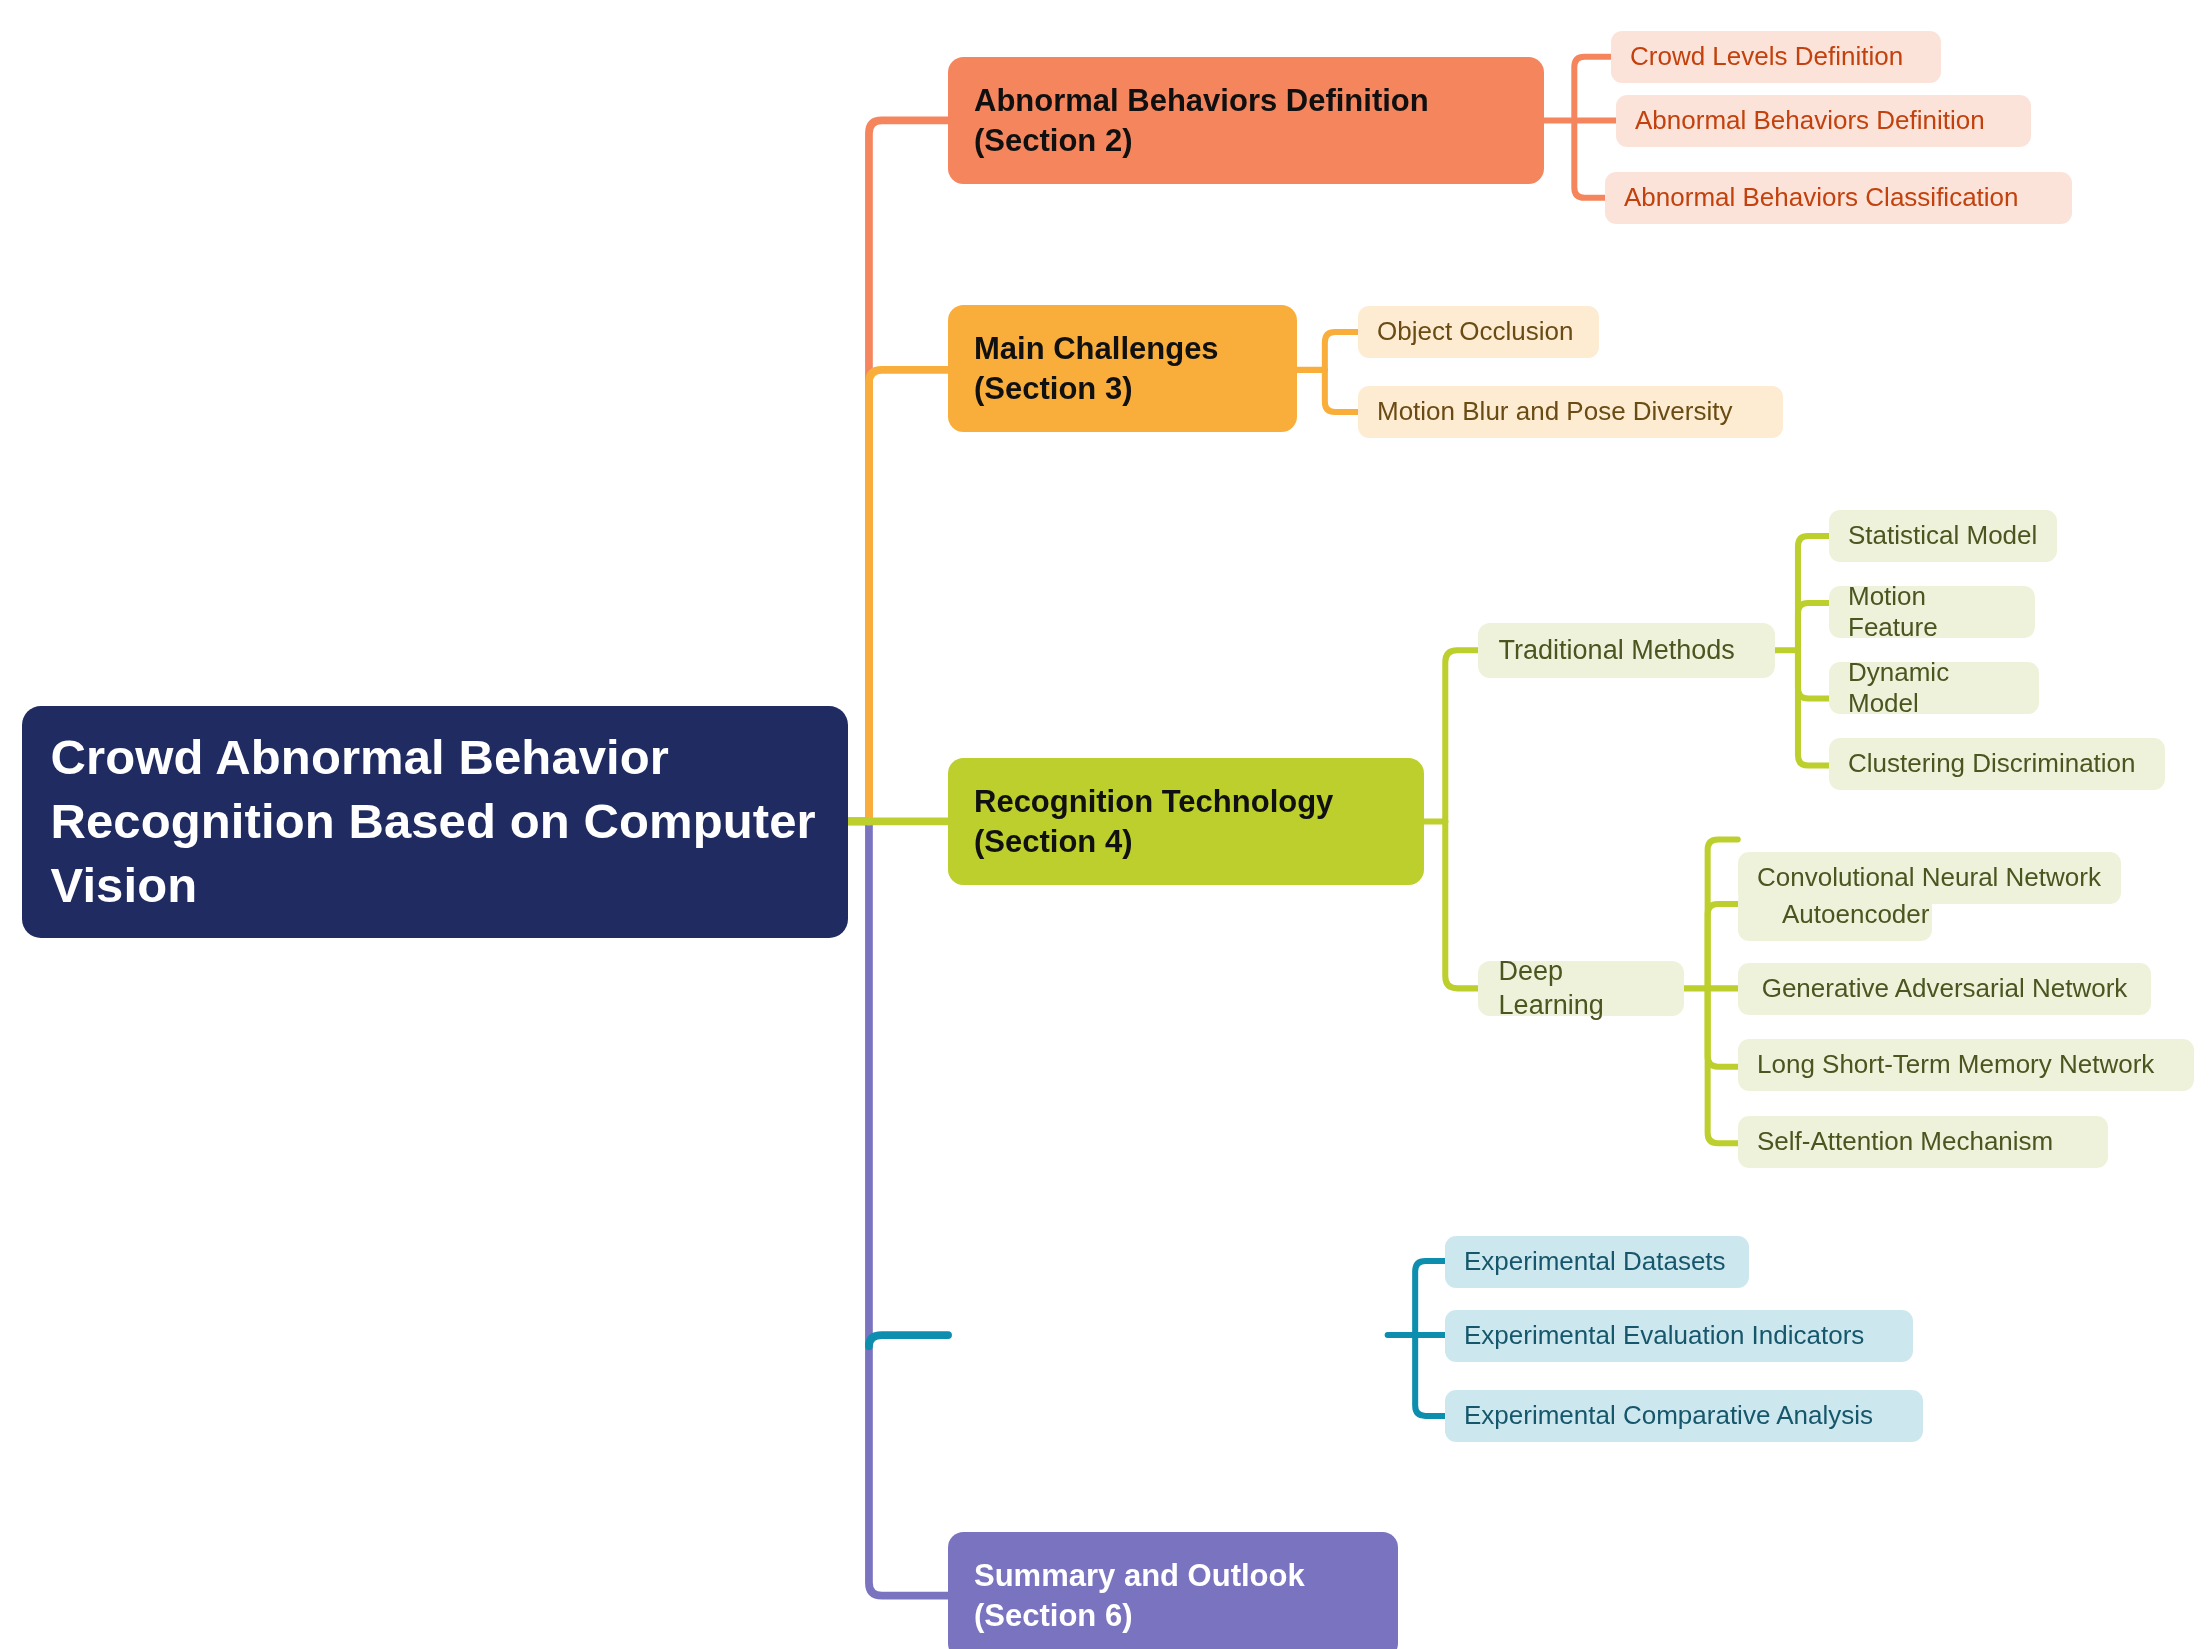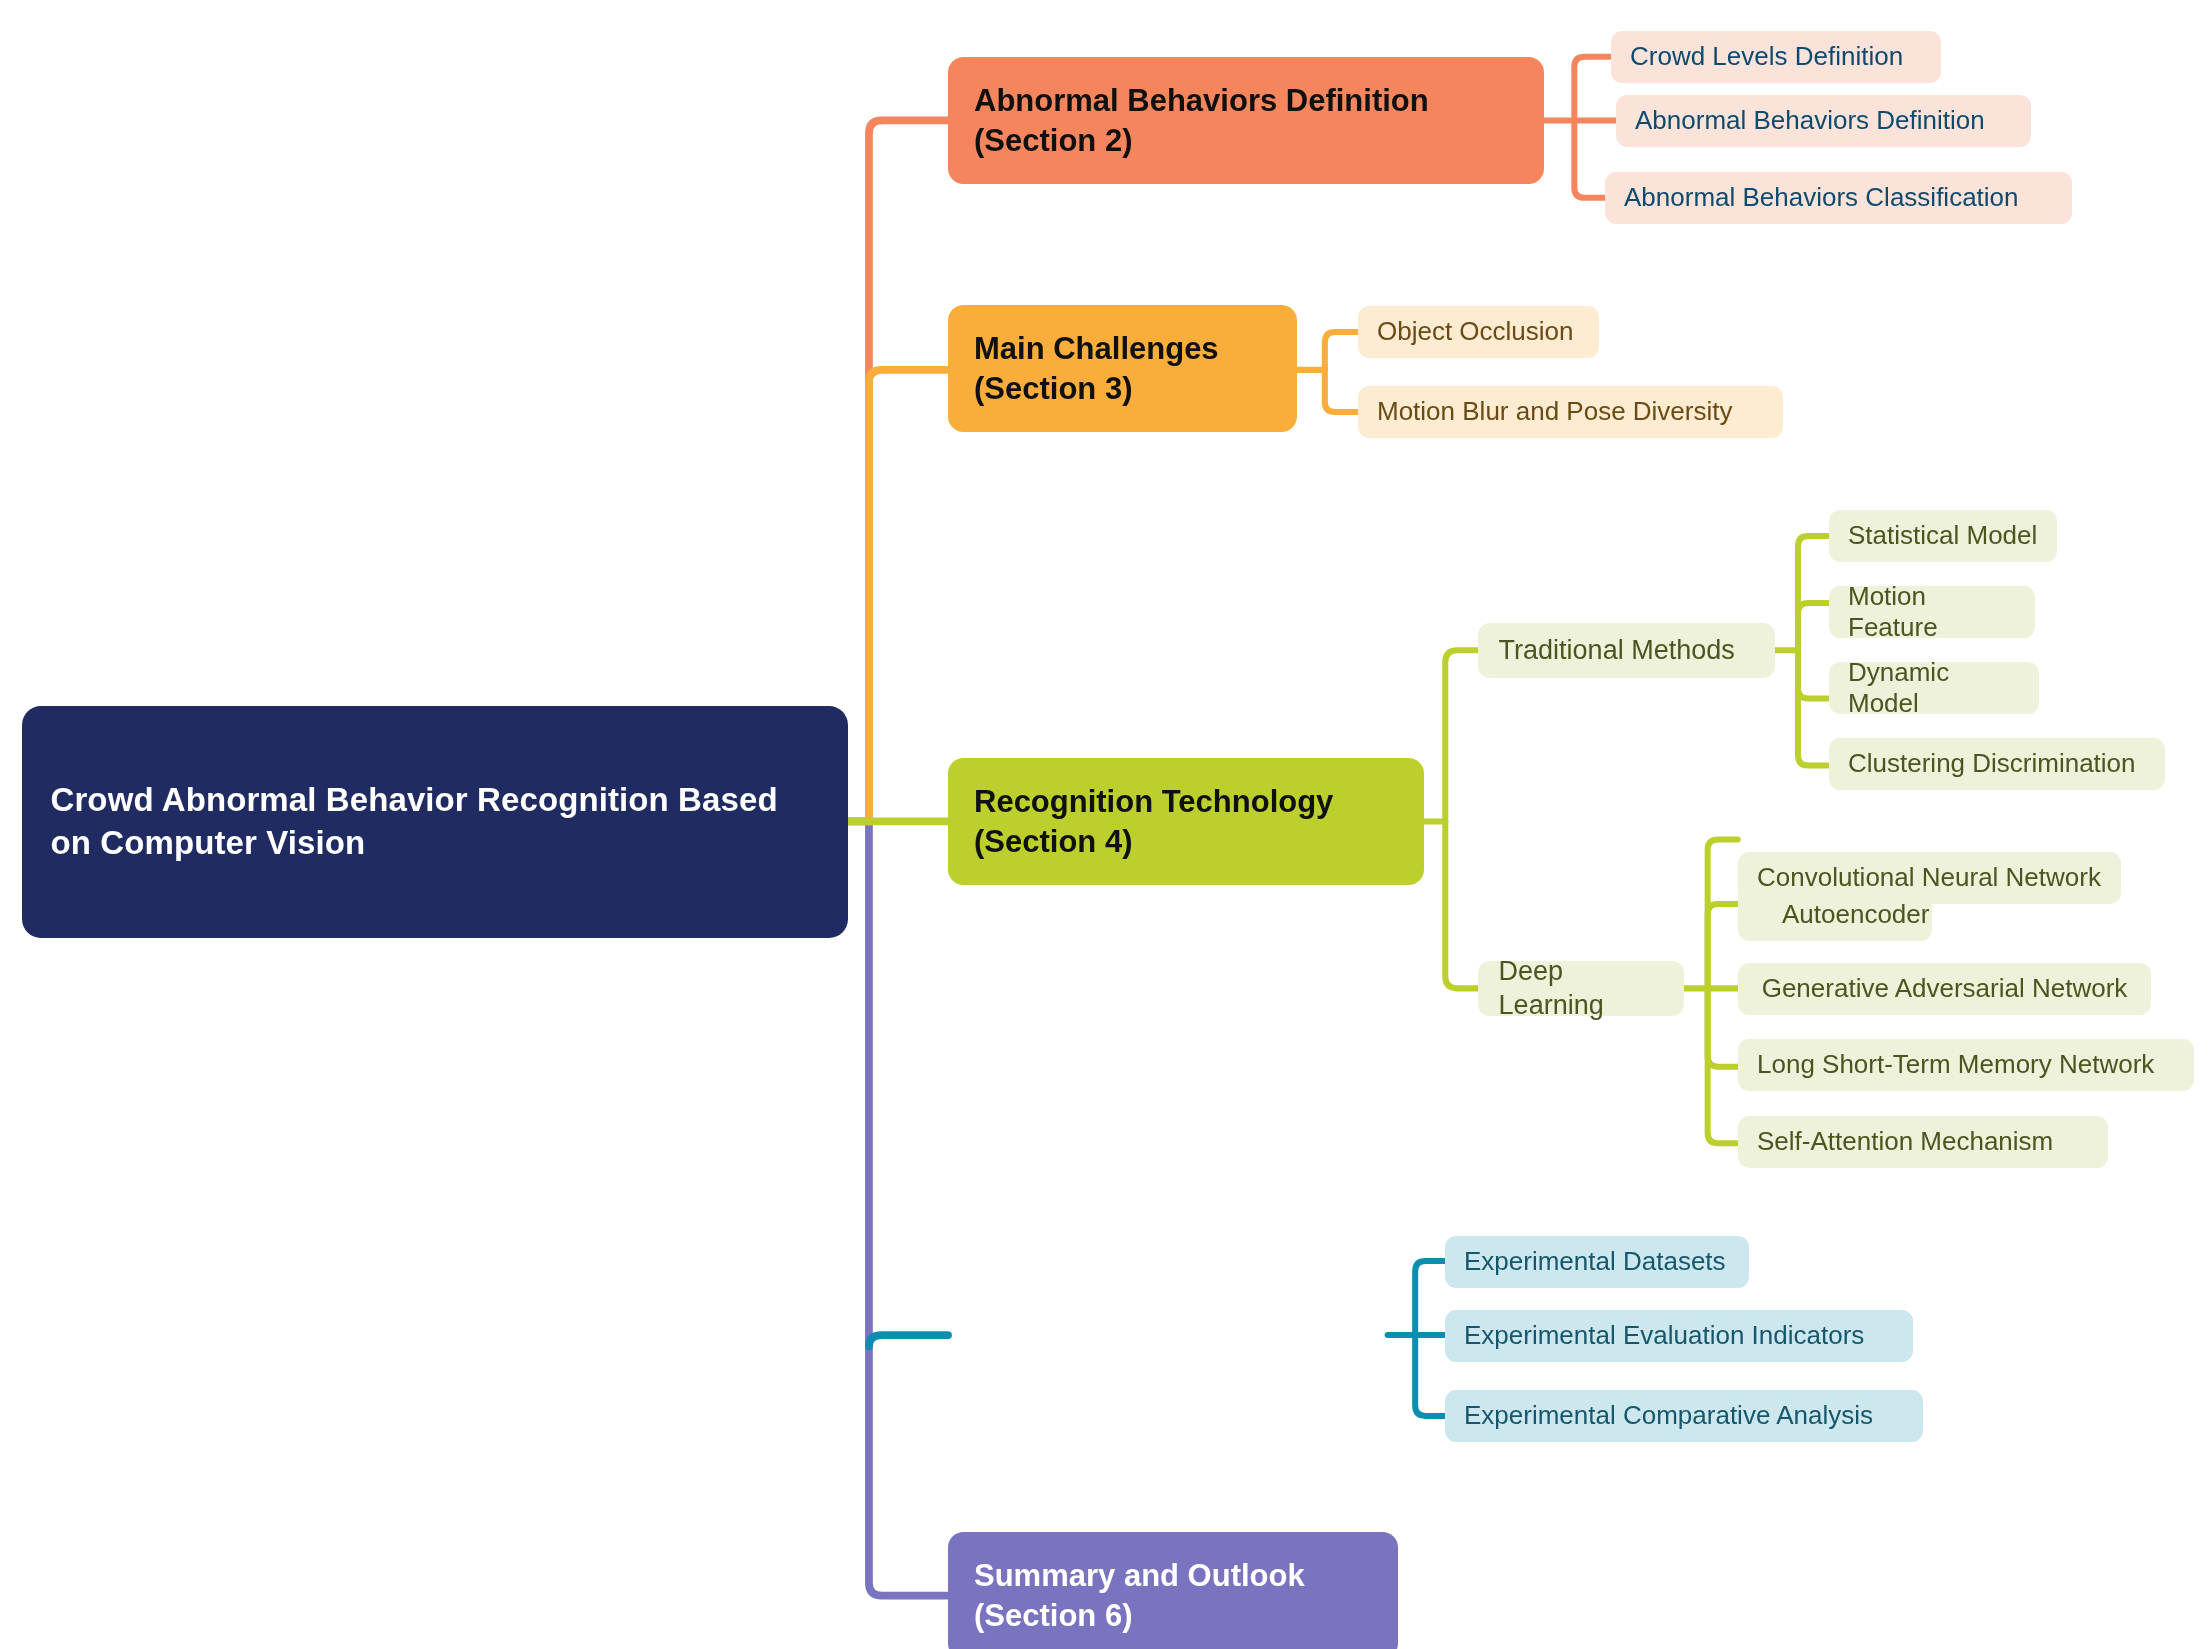--- a/index.html
+++ b/index.html
@@ -10,38 +10,38 @@
   }
   #canvas{position:absolute;inset:0;width:2211px;height:1649px;}
   #wires{position:absolute;left:0;top:0;width:2211px;height:1649px;}
 
   .node{position:absolute;box-sizing:border-box;display:flex;align-items:center;}
   .node .txt{display:block;width:100%;}
 
   
   .root{
     background:#1F2B61;border-radius:19px;color:#ffffff;
-    font-size:33px;font-weight:bold;line-height:1.30;
+    font-size:49px;font-weight:bold;line-height:1.30;
     padding:0 29px;letter-spacing:0.1px;
   }
 
   
   .l1{border-radius:15.5px;font-size:31px;font-weight:bold;line-height:1.28;padding:0 26px;}
   .l1.dark{color:#101010;}
   .l1.light{color:#ffffff;}
 
   
   .l2{border-radius:12px;font-size:27px;font-weight:normal;line-height:1.25;padding:0 20.6px;}
 
   
   .leaf{border-radius:11.2px;font-size:26px;font-weight:normal;line-height:1.2;padding:0 19px;}
 
   
   .c-orange   {background:#F5855C;}
-  .c-orangeL  {background:#FBE3DA;color:#0c4a6e;}
+  .c-orangeL  {background:#FBE3DA;color:#c2410c;}
   .c-amber    {background:#F9AE3B;}
   .c-amberL   {background:#FDEBD2;color:#6A4B14;}
   .c-green    {background:#BCCF2C;}
   .c-greenL   {background:#EFF2DA;color:#4A5520;}
   .c-teal     {background:#0D8EAE;}
   .c-tealL    {background:#CDE7EF;color:#16576B;}
   .c-purple   {background:#7A74C0;}
 </style>
 </head>
 <body>

